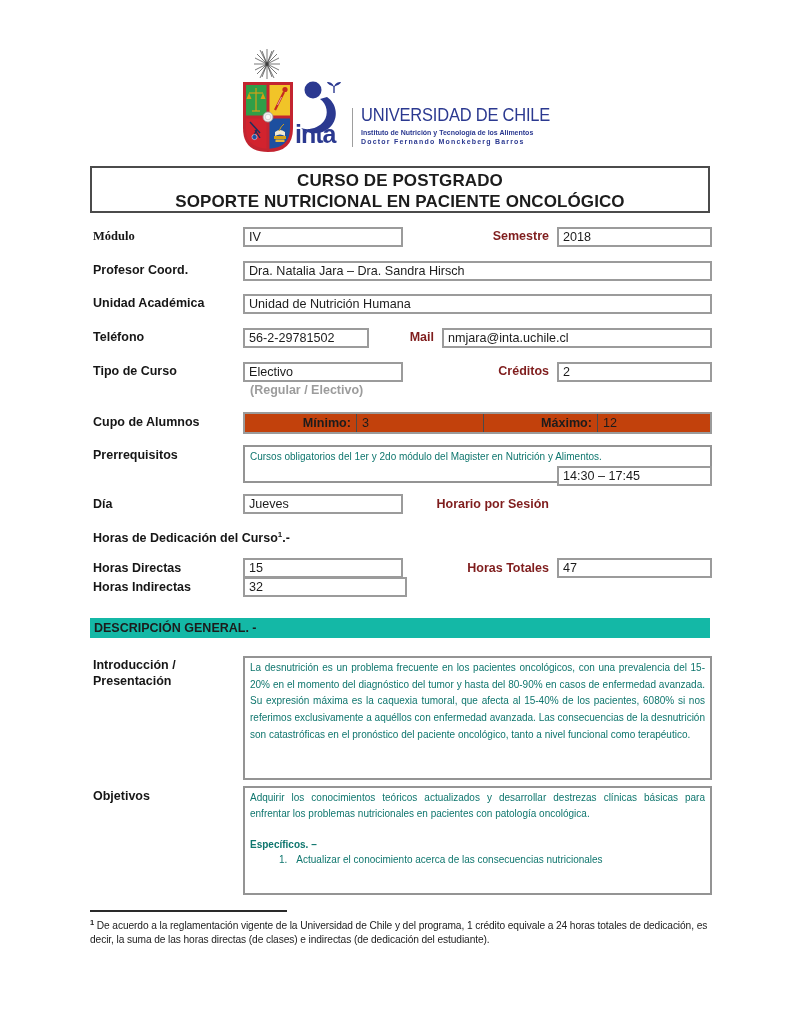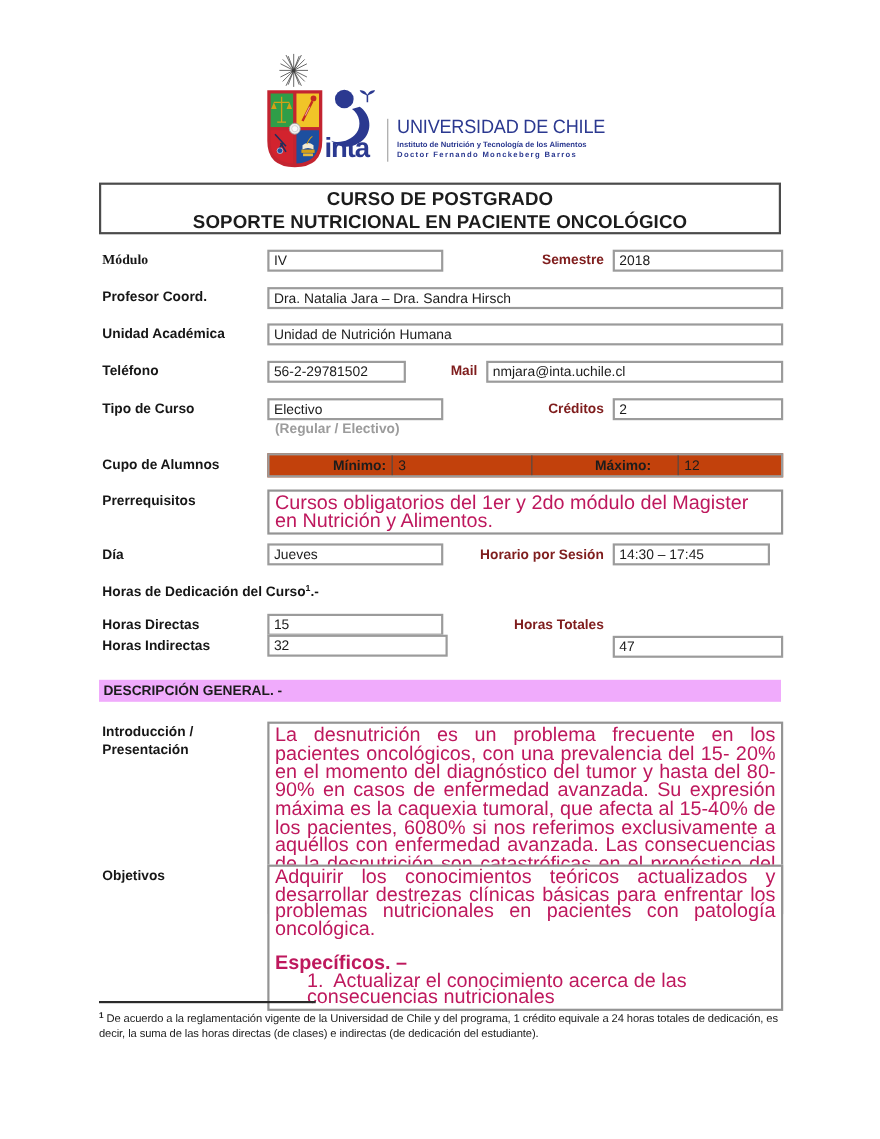--- a/index.html
+++ b/index.html
@@ -10,29 +10,29 @@
   .abs{position:absolute;}
   .lbl{position:absolute;left:93px;font-weight:bold;font-size:12.5px;color:#161616;white-space:nowrap;}
   .rlbl{position:absolute;font-weight:bold;font-size:12.5px;color:#7f1d1d;text-align:right;white-space:nowrap;}
   .box{
     position:absolute;box-sizing:border-box;border:2px solid #9b9b9b;background:#fff;
     font-size:12.6px;color:#1c1c1c;height:20px;line-height:16px;padding:0 4px;
     display:flex;align-items:center;white-space:nowrap;overflow:hidden;
   }
   .bigbox{
     position:absolute;box-sizing:border-box;border:2px solid #949494;background:#fff;
-    font-size:18px;color:#be185d;padding:2px 5px;line-height:16.4px;
+    font-size:10px;color:#0f766e;padding:2px 5px;line-height:16.4px;
   }
   .titlebox{
     position:absolute;left:90px;top:166px;width:620px;height:47px;box-sizing:border-box;
     border:2px solid #4b4b4b;text-align:center;font-weight:bold;font-size:17px;line-height:21px;
     padding-top:2px;letter-spacing:0.1px;
   }
   .band{
-    position:absolute;left:90px;top:618px;width:620px;height:20px;background:#f0abfc;
+    position:absolute;left:90px;top:618px;width:620px;height:20px;background:#14b8a6;
     font-weight:bold;font-size:12.5px;line-height:20px;padding-left:4px;box-sizing:border-box;
   }
   .hint{position:absolute;font-weight:bold;font-size:12.5px;color:#9c9c9c;white-space:nowrap;}
   .cupo-table{
     position:absolute;left:243px;top:412px;width:469px;height:22px;box-sizing:border-box;
     border:2px solid #9b9b9b;display:flex;background:#c2410c;font-size:12.6px;
   }
   .cupo-cell{display:flex;align-items:center;box-sizing:border-box;height:100%;overflow:hidden;}
   .cupo-lab{font-weight:bold;justify-content:flex-end;padding-right:5px;}
   .cupo-val{border-left:1px solid #4a4a4a;padding-left:5px;}
@@ -143,37 +143,37 @@
   <div class="box" style="left:243px;top:362px;width:160px;">Electivo</div>
   <div class="hint" style="left:250px;top:383px;">(Regular / Electivo)</div>
   <div class="rlbl" style="left:400px;top:364px;width:149px;">Créditos</div>
   <div class="box" style="left:557px;top:362px;width:155px;">2</div>
 
   <div class="lbl" style="top:415px;">Cupo de Alumnos</div>
   <div class="cupo-table">
     <div class="cupo-cell cupo-lab" style="width:111px;">Mínimo:</div>
     <div class="cupo-cell cupo-val" style="width:127px;">3</div>
     <div class="cupo-cell cupo-lab cupo-val" style="width:114px;">Máximo:</div>
-    <div class="cupo-cell cupo-val" style="flex:1;margin-left:19px;">12</div>
+    <div class="cupo-cell cupo-val" style="flex:1;">12</div>
   </div>
 
   <div class="lbl" style="top:448px;">Prerrequisitos</div>
   <div class="bigbox" style="left:243px;top:445px;width:469px;min-height:38px;">Cursos obligatorios del 1er y 2do módulo del Magister en Nutrición y Alimentos.</div>
 
   <div class="lbl" style="top:497px;">Día</div>
   <div class="box" style="left:243px;top:494px;width:160px;">Jueves</div>
   <div class="rlbl" style="left:380px;top:497px;width:169px;">Horario por Sesión</div>
-  <div class="box" style="left:557px;top:494px;width:143px;">14:30 – 17:45</div>
+  <div class="box" style="left:557px;top:466px;width:155px;">14:30 – 17:45</div>
 
   <div class="lbl" style="top:531px;"><span>Horas de Dedicación del Curso</span><sup class="t">1</sup><span>.-</span></div>
 
   <div class="lbl" style="top:561px;">Horas Directas</div>
   <div class="box" style="left:243px;top:558px;width:160px;">15</div>
   <div class="rlbl" style="left:380px;top:561px;width:169px;">Horas Totales</div>
-  <div class="box" style="left:557px;top:558px;width:155px;margin-top:20px;">47</div>
+  <div class="box" style="left:557px;top:558px;width:155px;">47</div>
 
   <div class="lbl" style="top:580px;">Horas Indirectas</div>
   <div class="box" style="left:243px;top:577px;width:164px;">32</div>
 
   <div class="band">DESCRIPCIÓN GENERAL. -</div>
 
   <div class="lbl" style="top:658px;">Introducción /</div>
   <div class="lbl" style="top:674px;">Presentación</div>
   <div class="bigbox just" style="left:243px;top:656px;width:469px;min-height:124px;line-height:16.7px;">La desnutrición es un problema frecuente en los pacientes oncológicos, con una prevalencia del 15- 20% en el momento del diagnóstico del tumor y hasta del 80-90% en casos de enfermedad avanzada. Su expresión máxima es la caquexia tumoral, que afecta al 15-40% de los pacientes, 6080% si nos referimos exclusivamente a aquéllos con enfermedad avanzada. Las consecuencias de la desnutrición son catastróficas en el pronóstico del paciente oncológico, tanto a nivel funcional como terapéutico.</div>
 

